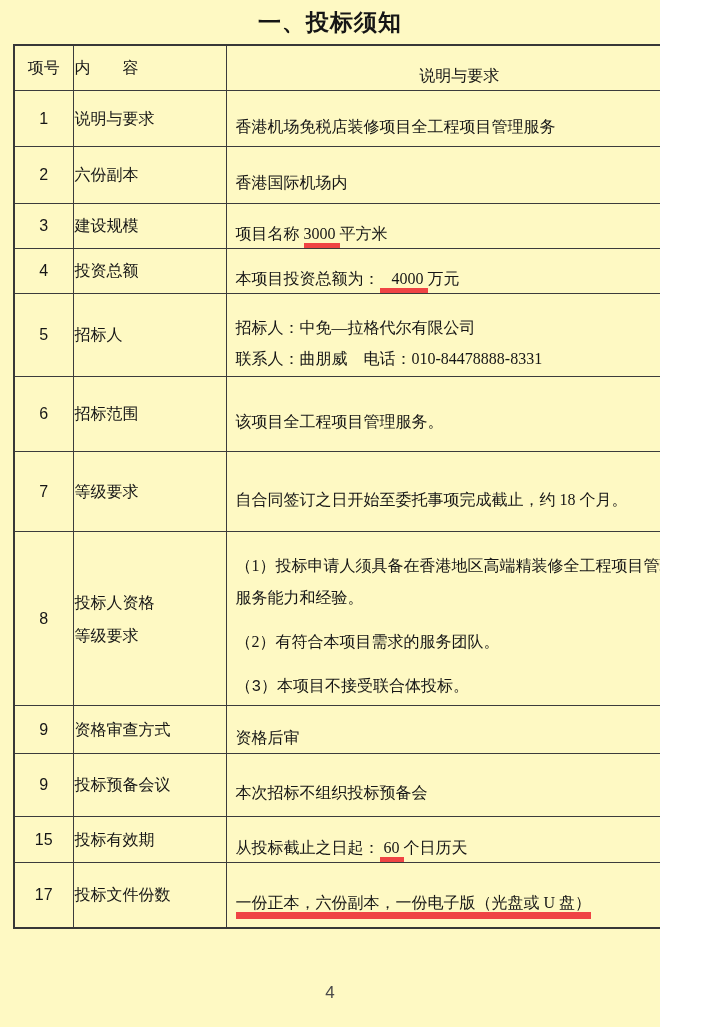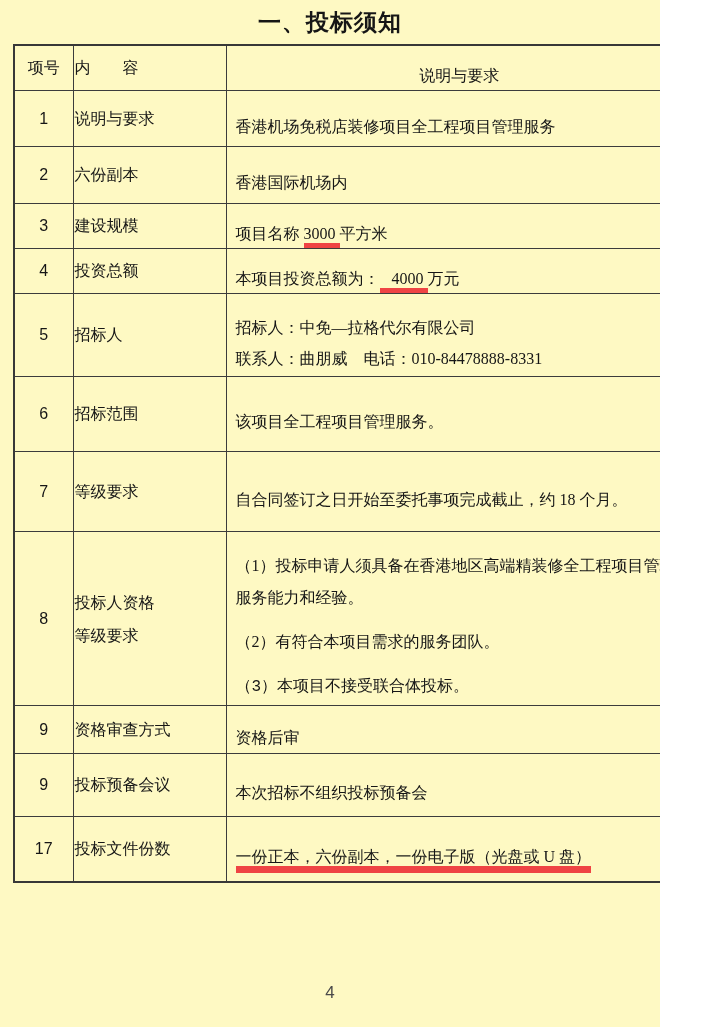--- a/index.html
+++ b/index.html
@@ -177,20 +177,25 @@
       <td class="desc-cell">资格后审</td>
     </tr>
 
     <tr style="height:63px">
       <td class="no-cell">9</td>
       <td class="content-cell">投标预备会议</td>
       <td class="desc-cell">本次招标不组织投标预备会</td>
     </tr>
 
 
+    <tr style="height:46px">
+      <td class="no-cell">15</td>
+      <td class="content-cell">投标有效期</td>
+      <td class="desc-cell"><span>从投标截止之日起：</span><span class="u">&nbsp;60&nbsp;</span><span>个日历天</span></td>
+    </tr>
 
     <tr style="height:65px">
       <td class="no-cell">17</td>
       <td class="content-cell">投标文件份数</td>
       <td class="desc-cell"><span class="u">一份正本，六份副本，一份电子版（光盘或 U 盘）</span></td>
     </tr>
 
   </tbody>
     </table>
 

